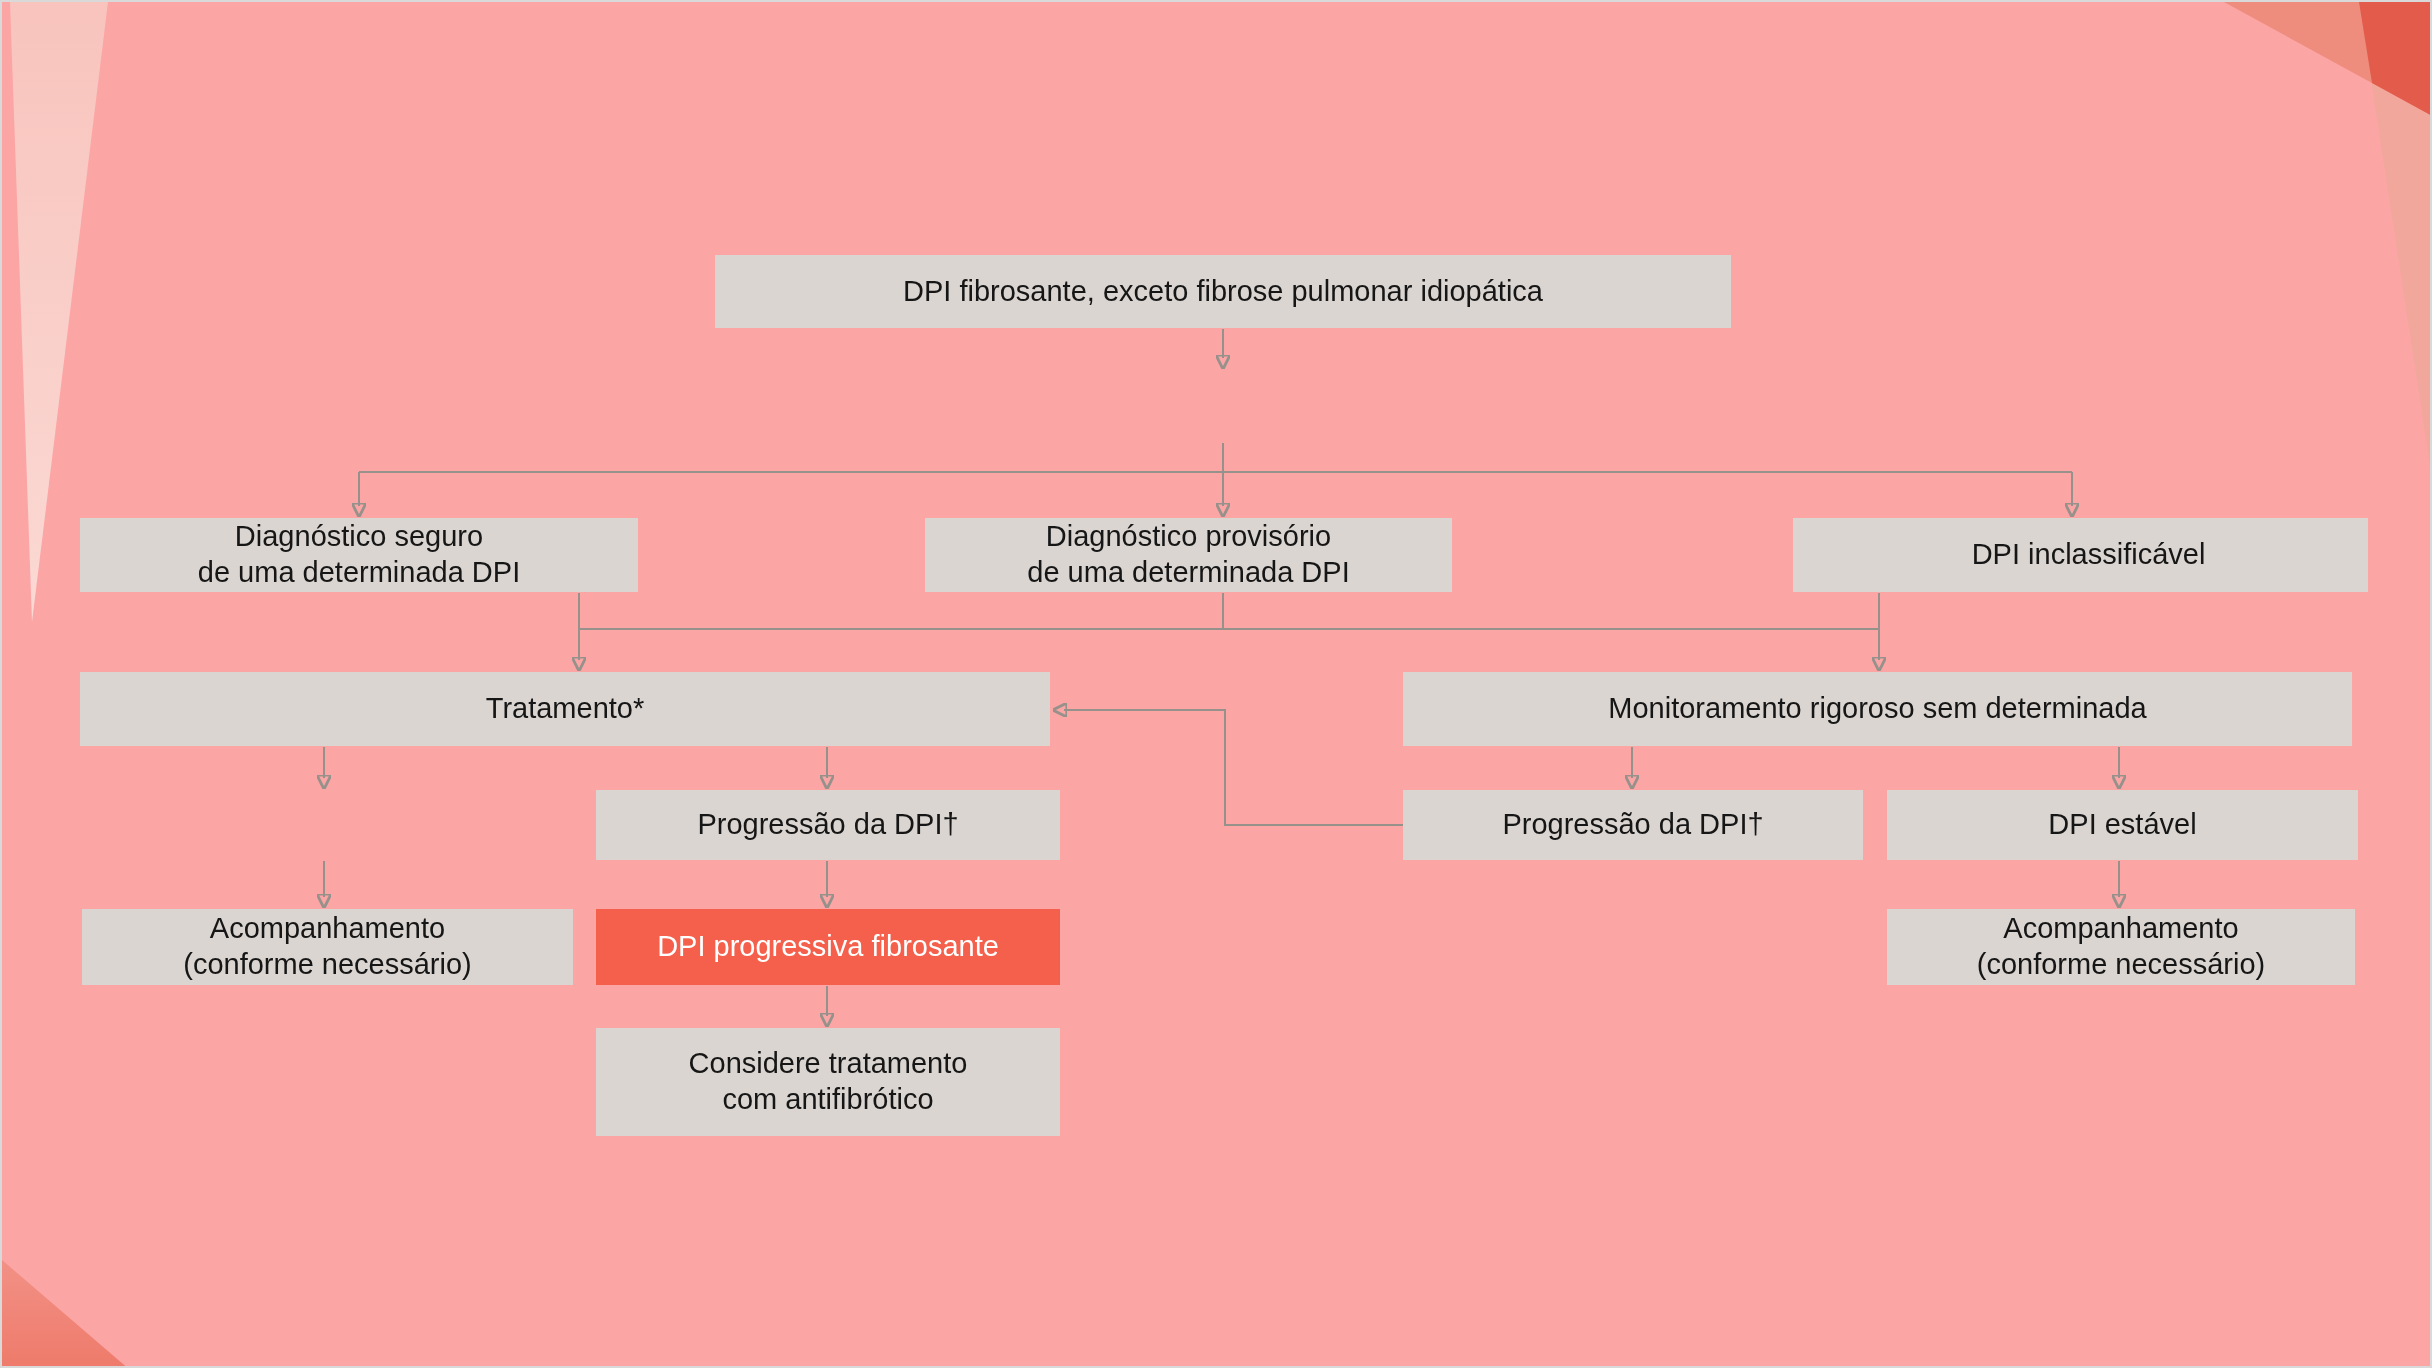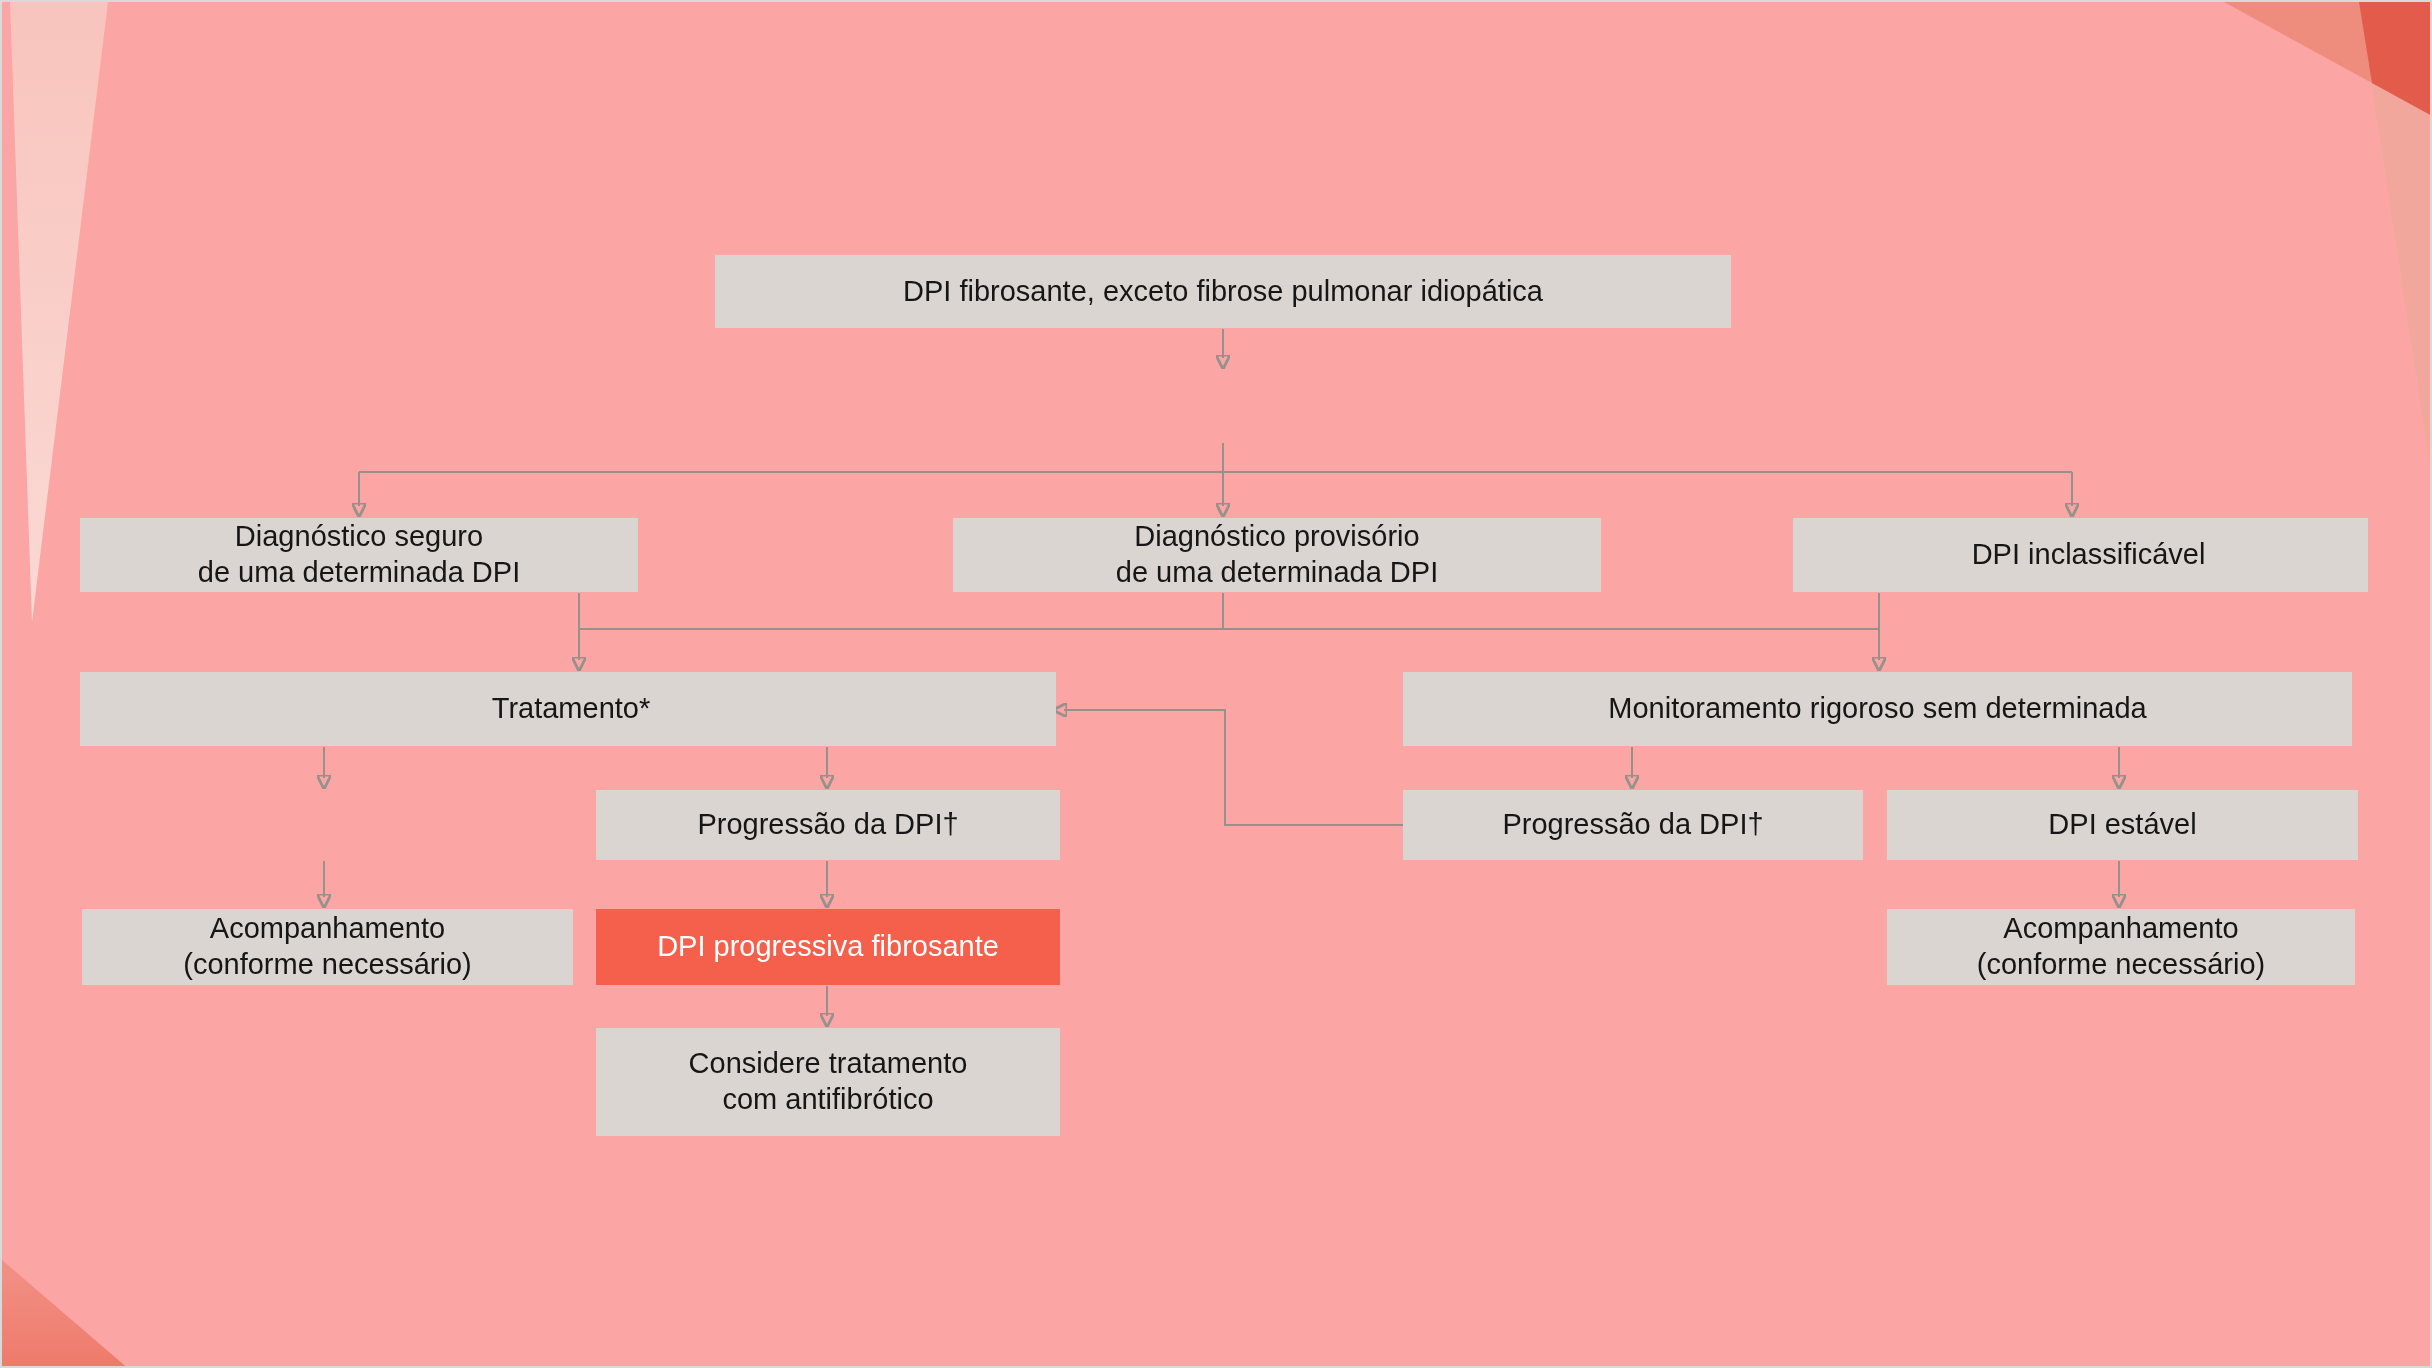--- a/index.html
+++ b/index.html
@@ -37,23 +37,23 @@
   }
   .node span { white-space: pre-line; }
   .node.highlight {
     background: #f4604c;
     color: #ffffff;
   }
   
   #n-root               { left:713px;  top:253px;  width:1016px; height:73px; }
   #n-tests              { left:713px;  top:368px;  width:1016px; height:72px; }
   #n-dx-confident       { left:78px;   top:516px;  width:558px;  height:74px; }
-  #n-dx-provisional     { left:923px;  top:516px;  width:648px;  height:74px;margin-left:28px; }
+  #n-dx-provisional     { left:923px;  top:516px;  width:527px;  height:74px; }
   #n-dx-unclassifiable  { left:1791px; top:516px;  width:559px;  height:74px;padding-left:16px; }
-  #n-treatment          { left:78px;   top:670px;  width:970px;  height:74px;padding-left:6px; }
+  #n-treatment          { left:78px;   top:670px;  width:970px;  height:74px; }
   #n-monitoring         { left:1401px; top:670px;  width:949px;  height:74px; }
   #n-stabilization      { left:80px;   top:788px;  width:491px;  height:70px; }
   #n-progression-left   { left:594px;  top:788px;  width:464px;  height:70px; }
   #n-followup-left      { left:80px;   top:907px;  width:491px;  height:76px; }
   #n-pf-ild             { left:594px;  top:907px;  width:464px;  height:76px; }
   #n-consider           { left:594px;  top:1026px; width:464px;  height:108px; }
   #n-progression-right  { left:1401px; top:788px;  width:460px;  height:70px; }
   #n-stable             { left:1885px; top:788px;  width:471px;  height:70px; }
   #n-followup-right     { left:1885px; top:907px;  width:468px;  height:76px; }
 </style>

